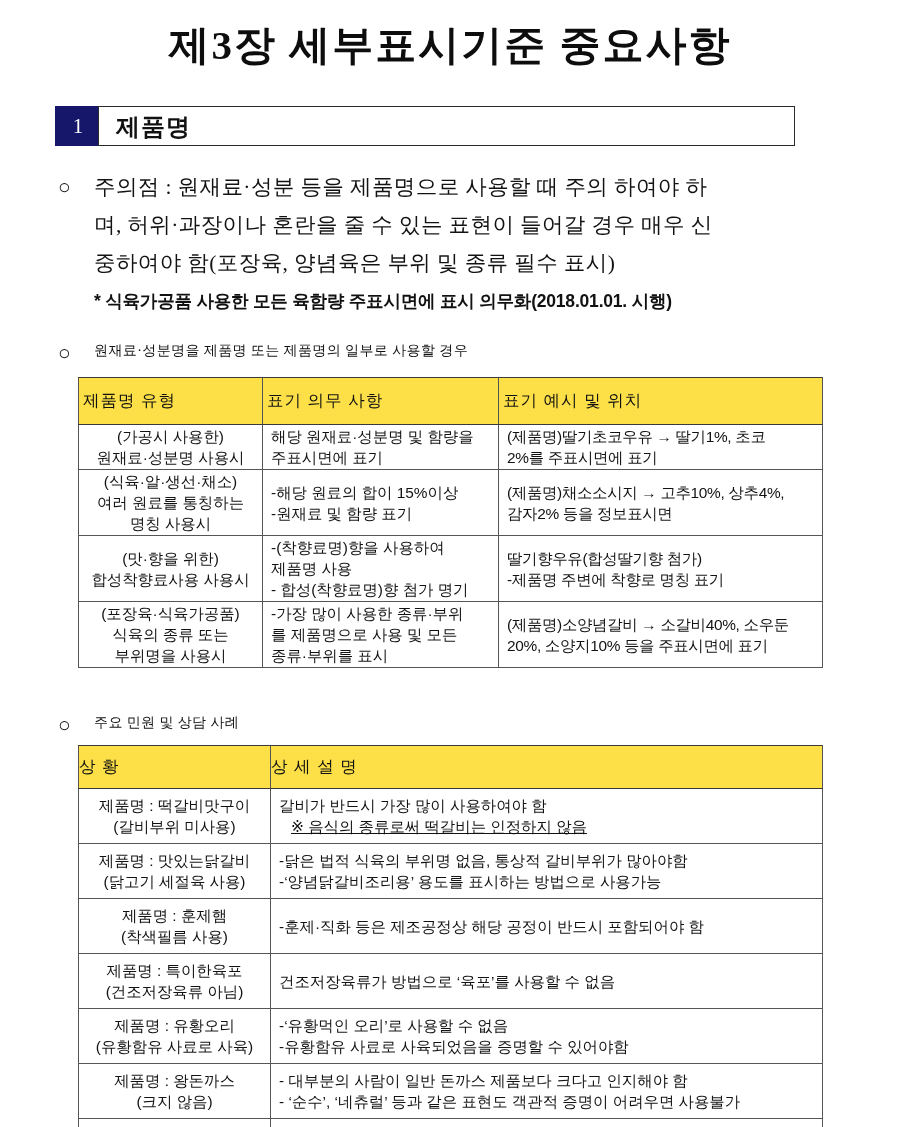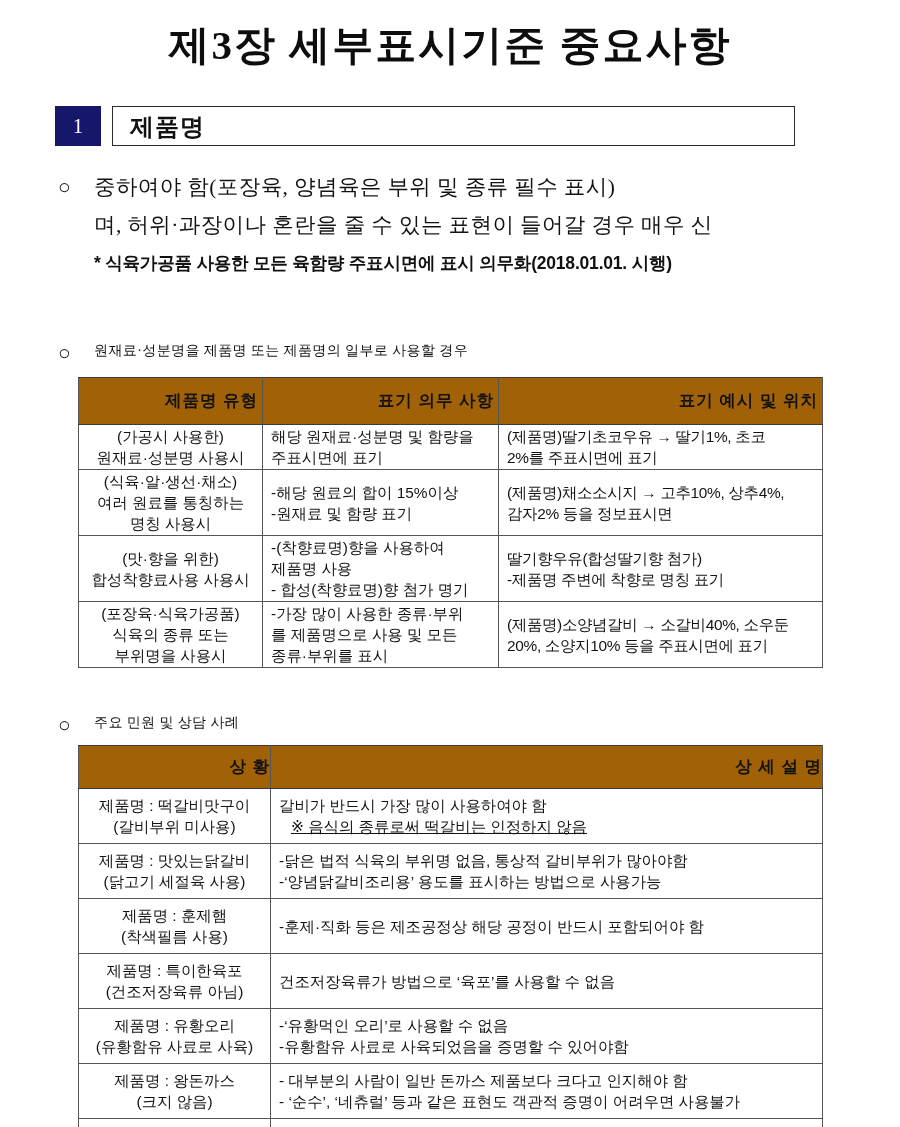--- a/index.html
+++ b/index.html
@@ -55,21 +55,21 @@
     background: #16176b;
     color: #ffffff;
     font-family: "Liberation Serif", "DejaVu Serif", serif;
     font-size: 21px;
     line-height: 40px;
     text-align: center;
     box-sizing: border-box;
   }
   .section-title-box {
     position: absolute;
-    left: 57px;
+    left: 43px;
     top: 0;
     right: 0;
     height: 40px;
     border: 1.6px solid #2b2b2b;
     box-sizing: border-box;
     background: #ffffff;
   }
   .section-title-text {
     position: absolute;
     left: 17px;
@@ -130,24 +130,24 @@
   }
   table.doc-table th,
   table.doc-table td {
     border: 1px solid #555;
     vertical-align: middle;
     font-family: "Liberation Sans", "DejaVu Sans", sans-serif;
     color: #121212;
     box-sizing: border-box;
   }
   table.doc-table th {
-    background: #a16207;
+    background: #fde047;
     font-size: 16.5px;
-    font-weight: bold;
-    text-align: right;
+    font-weight: normal;
+    text-align: left;
     letter-spacing: 1px;
     padding: 12px 4px;
     border-top: 1.8px solid #3a3a3a;
     border-bottom: 1.8px solid #3a3a3a;
   }
   table.doc-table td {
     font-size: 15.4px;
     line-height: 21px;
     padding: 1px 8px;
   }
@@ -189,22 +189,23 @@
   <div class="section-bar">
     <div class="section-num">1</div>
     <div class="section-title-box">
       <div class="section-title-text">제품명</div>
     </div>
   </div>
 
   <div class="bullet-block bullet-b1">
     <span class="bullet-mark">○</span>
     <div class="bullet-body">
+      <span class="ln">주의점 : 원재료·성분 등을 제품명으로 사용할 때 주의 하여야 하</span>
+      <span class="ln">며, 허위·과장이나 혼란을 줄 수 있는 표현이 들어갈 경우 매우 신</span>
       <span class="ln">중하여야 함(포장육, 양념육은 부위 및 종류 필수 표시)</span>
-      <span class="ln">며, 허위·과장이나 혼란을 줄 수 있는 표현이 들어갈 경우 매우 신</span>
       <span class="note-line">* 식육가공품 사용한 모든 육함량 주표시면에 표시 의무화(2018.01.01. 시행)</span>
     </div>
   </div>
 
   <div class="bullet-block bullet-b2">
     <span class="bullet-mark">○</span>
     <div class="bullet-body">
       <span class="ln">원재료·성분명을 제품명 또는 제품명의 일부로 사용할 경우</span>
     </div>
   </div>

